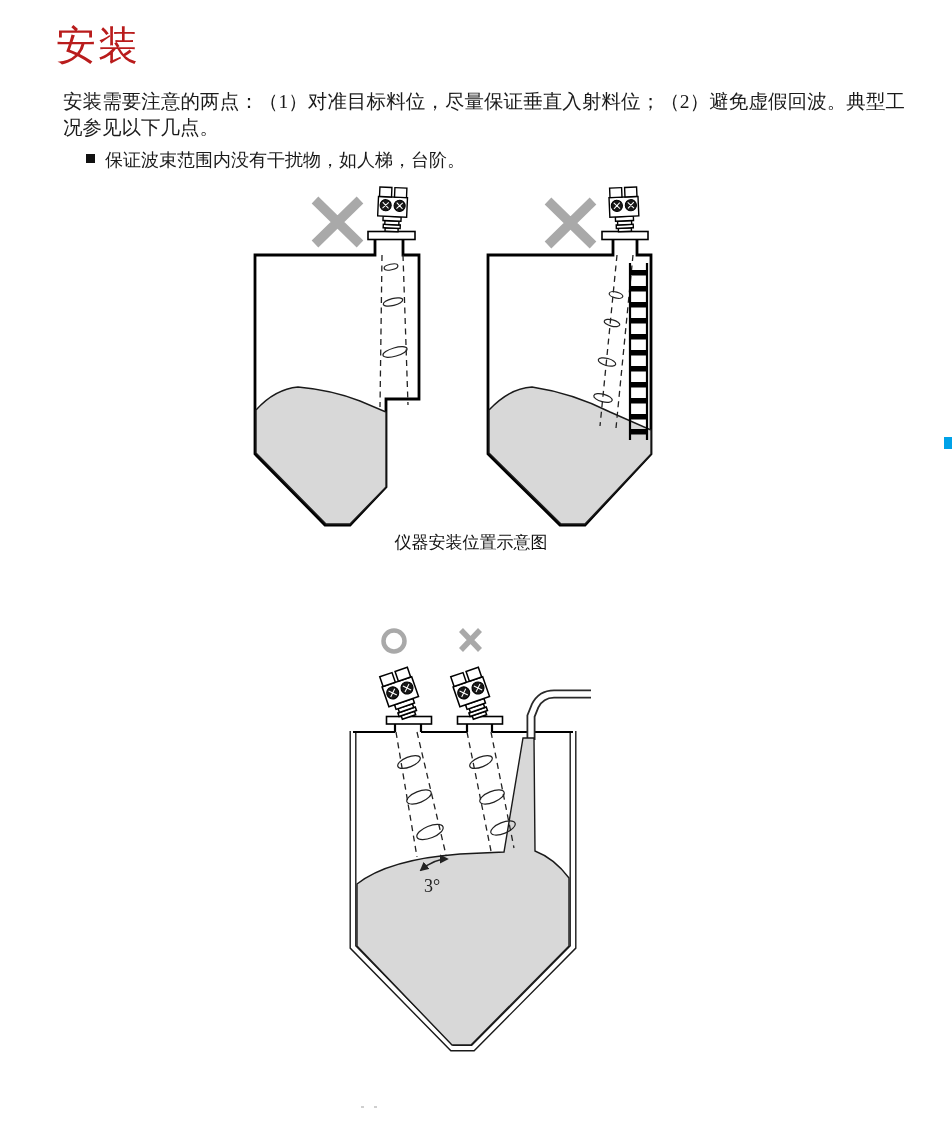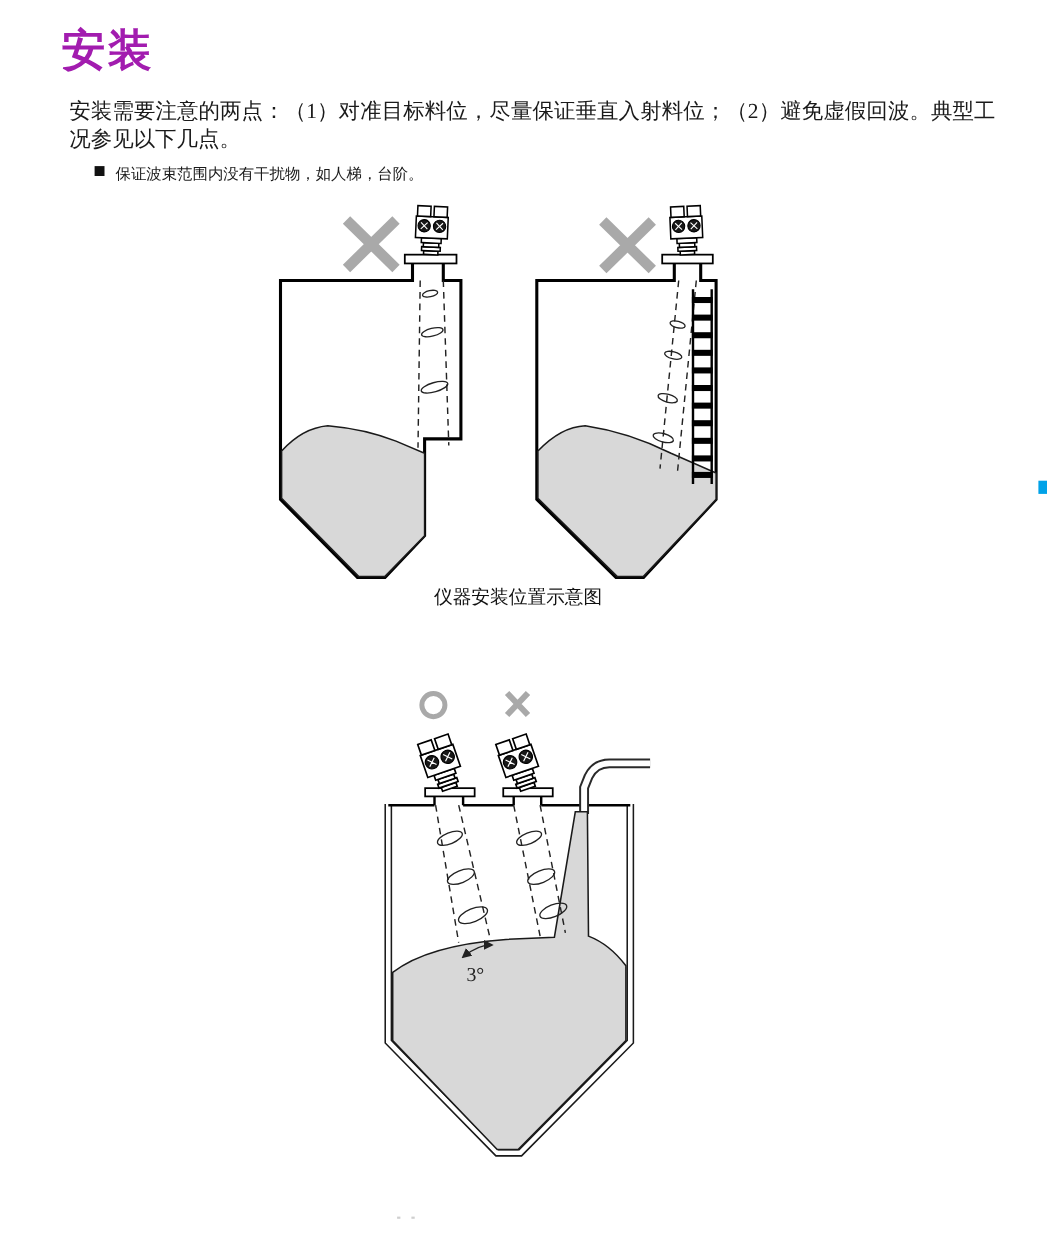--- a/index.html
+++ b/index.html
@@ -2,27 +2,27 @@
 <html style="--color-material_fill: #d8d8d8; --color-mark_gray: #a9a9a9; --color-bookmark_blue: #00a2e8;"><head>
 <meta charset="utf-8">
 <style>
   html,body{margin:0;padding:0;background:#fff;}
   .page{
     position:relative;width:952px;height:1128px;background:#ffffff;overflow:hidden;
     font-family:"Liberation Serif","DejaVu Serif",serif;color:#1a1a1a;
   }
   .title{
     position:absolute;left:56px;top:18px;margin:0;
-    font-size:40px;font-weight:bold;letter-spacing:2px;color:#a21caf;
+    font-size:40px;font-weight:normal;letter-spacing:2px;color:#b91c1c;
   }
   .intro{
     position:absolute;left:62px;top:88px;width:842px;margin:1px;
     font-size:19.5px;line-height:26px;text-align:justify;
   }
-  .bullet{position:absolute;left:86px;font-size:14px;line-height:22px;white-space:nowrap;}
+  .bullet{position:absolute;left:86px;font-size:18px;line-height:22px;white-space:nowrap;}
   .bullet .sq{
     display:inline-block;width:9px;height:9px;background:#111;
     margin-right:10px;vertical-align:3px;
   }
   .b1{top:149px;}
   .b2{top:581px;}
   .fig-caption{position:absolute;font-size:17px;text-align:center;color:#111;}
   .cap1{left:248px;top:531px;width:446px;}
   .cap2{left:330px;top:1063px;width:278px;}
   .svg1{position:absolute;left:230px;top:180px;}

